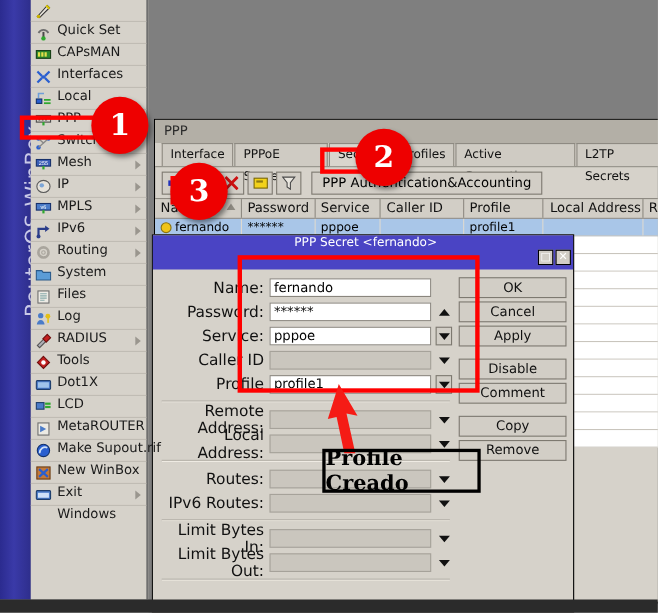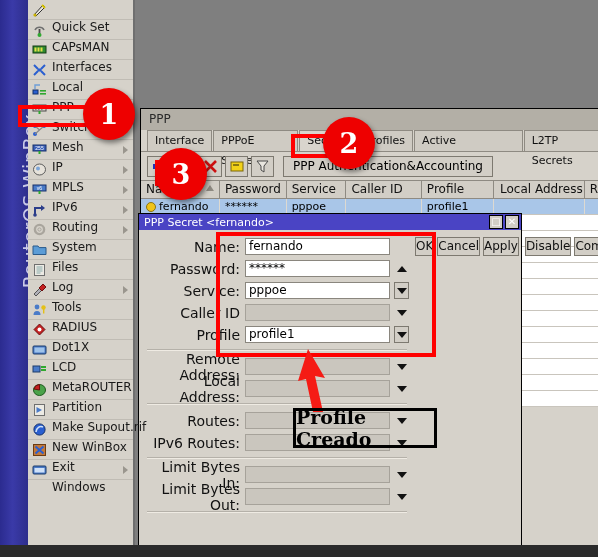--- a/index.html
+++ b/index.html
@@ -86,42 +86,42 @@
   .row.sel{background:#a9c6e8;}
   .rcell{border-right:1px solid #ddd9d1;font-size:11px;padding-left:5px;box-sizing:border-box;
     display:flex;align-items:center;gap:3px;}
   .statusdot{width:8px;height:8px;border-radius:50%;background:#f0c419;border:1px solid #8a7414;}
   
   #secretwin{
     position:absolute;left:138px;top:213px;width:384px;height:344px;
     background:#d6d2ca;border:1px solid #000;box-sizing:border-box;
   }
   #sectitlebar{
-    height:16px;background:#4a44c4;display:flex;align-items:center;
-    padding-left:5px;box-sizing:border-box;color:#fff;font-size:11px;
+    height:31px;background:#4a44c4;display:flex;align-items:center;
+    padding-left:5px;box-sizing:border-box;color:#fff;font-size:11px;flex-direction:column;
   }
   #sectitlebtns{margin-left:auto;display:flex;gap:2px;padding-right:2px;}
   .twbtn{width:14px;height:14px;background:#d2cec6;border:1px solid #000;
     box-sizing:border-box;display:flex;align-items:center;justify-content:center;font-size:10px;line-height:1;}
   #secbody{display:flex;padding:7px 6px 0 6px;box-sizing:border-box;}
   #fields{width:272px;}
   .frow{display:flex;align-items:center;height:19px;margin-bottom:3px;}
   .flabel{width:100px;text-align:right;padding-right:5px;font-size:14px;box-sizing:border-box;color:#111;}
   .finput{
     flex:1;height:17px;background:#fff;border:1px solid #8a867e;
     box-sizing:border-box;font-size:12px;line-height:15px;padding-left:3px;color:#000;
   }
   .finput.disabled{background:#cac6be;border:1px solid #a6a29a;}
   .spin{width:15px;height:17px;margin-left:4px;border:1px solid #7d7970;background:#d2cec6;
     box-sizing:border-box;display:flex;align-items:center;justify-content:center;}
   .caretbox{width:15px;height:17px;margin-left:4px;display:flex;align-items:center;justify-content:center;}
   .caret{width:0;height:0;border-top:6px solid #111;border-left:5px solid transparent;border-right:5px solid transparent;}
   .caretup{width:0;height:0;border-bottom:6px solid #111;border-left:5px solid transparent;border-right:5px solid transparent;}
   .sep{height:1px;background:#b5b1a9;border-bottom:1px solid #efebe3;margin:5px 2px 6px 2px;}
-  #btncol{width:100px;margin-left:6px;display:flex;flex-direction:row;gap:3px;}
+  #btncol{width:100px;margin-left:6px;display:flex;flex-direction:column;gap:3px;}
   .dbtn{
     height:19px;line-height:17px;text-align:center;font-size:12px;
     background:#d2cec6;border:1px solid #7d7970;box-sizing:border-box;color:#111;
   }
   .gap{height:5px;}
   
   .badge{
     position:absolute;border-radius:50%;background:#ee0000;color:#fff;
     display:flex;align-items:center;justify-content:center;
     font-family:"DejaVu Serif","Liberation Serif",serif;font-weight:bold;
@@ -321,21 +321,21 @@
         <div class="sep"></div>
       </div>
     <div id="btncol">
         <div class="dbtn">OK</div>
         <div class="dbtn">Cancel</div>
         <div class="dbtn">Apply</div>
         <div class="gap"></div>
         <div class="dbtn">Disable</div>
         <div class="dbtn">Comment</div>
         <div class="gap"></div>
-        <div class="dbtn">Make</div>
+        <div class="dbtn">Copy</div>
         <div class="dbtn">Remove</div>
       </div>
   </div>
 </div>
 
 <div id="brandbar">
   <div id="brandtext">RouterOS WinBox</div>
 </div>
 <div id="sidebar">
     <div class="menu-item">
@@ -478,41 +478,41 @@
         <svg width="15" height="14" viewBox="0 0 15 14">
           <rect x="2.5" y="1.5" width="10" height="11" fill="#eceae4" stroke="#6f6f6f"></rect>
           <path d="M4.5 4 H10.5 M4.5 6 H10.5 M4.5 8 H10.5 M4.5 10 H8.5" stroke="#8aa" stroke-width="1"></path>
         </svg>
       </span>
       <span class="mlabel">Log</span>
     </div>
     <div class="menu-item">
       <span class="ico">
         <svg width="15" height="14" viewBox="0 0 15 14">
-          <path d="M2 11 L9 4 L11 6 L4 13 Z" fill="#b0b0b8" stroke="#555"></path>
-          <path d="M11 1 L14 4 L10 8 L7 5 Z" fill="#c42020" stroke="#6d0f0f"></path>
-        </svg>
-      </span>
-      <span class="mlabel">Tools</span>
-      <span class="arrow"></span>
-    </div>
-    <div class="menu-item">
-      <span class="ico">
-        <svg width="15" height="14" viewBox="0 0 15 14">
           <circle cx="5" cy="4" r="2.4" fill="#4a7bc8"></circle>
           <path d="M1.5 12 a3.5 4 0 0 1 7 0 Z" fill="#4a7bc8"></path>
           <circle cx="11.5" cy="4.5" r="2.2" fill="#e4c018"></circle>
           <rect x="11" y="5.5" width="1.4" height="5" fill="#e4c018"></rect>
         </svg>
       </span>
       <span class="mlabel">RADIUS</span>
     </div>
     <div class="menu-item">
       <span class="ico">
         <svg width="15" height="14" viewBox="0 0 15 14">
+          <path d="M2 11 L9 4 L11 6 L4 13 Z" fill="#b0b0b8" stroke="#555"></path>
+          <path d="M11 1 L14 4 L10 8 L7 5 Z" fill="#c42020" stroke="#6d0f0f"></path>
+        </svg>
+      </span>
+      <span class="mlabel">Tools</span>
+      <span class="arrow"></span>
+    </div>
+    <div class="menu-item">
+      <span class="ico">
+        <svg width="15" height="14" viewBox="0 0 15 14">
           <path d="M7.5 1 L13 6.5 L7.5 12 L2 6.5 Z" fill="#c42020" stroke="#6d0f0f"></path>
           <circle cx="7.5" cy="6.5" r="2" fill="#fff"></circle>
         </svg>
       </span>
       <span class="mlabel">Dot1X</span>
     </div>
     <div class="menu-item">
       <span class="ico">
         <svg width="15" height="14" viewBox="0 0 15 14">
           <rect x="1" y="3" width="13" height="8" rx="1" fill="#4a7bc8" stroke="#1c3c6b"></rect>
@@ -523,29 +523,20 @@
     </div>
     <div class="menu-item">
       <span class="ico">
         <svg width="15" height="14" viewBox="0 0 15 14">
           <rect x="1" y="3" width="7" height="6" fill="#4a7bc8" stroke="#1c3c6b"></rect>
           <rect x="9" y="3" width="5" height="2" fill="#2fa82f"></rect>
           <rect x="9" y="6" width="5" height="2" fill="#2fa82f"></rect>
         </svg>
       </span>
       <span class="mlabel">MetaROUTER</span>
-    </div>
-    <div class="menu-item">
-      <span class="ico">
-        <svg width="15" height="14" viewBox="0 0 15 14">
-          <ellipse cx="7.5" cy="7" rx="6" ry="5.5" fill="#4aa24a" stroke="#1e5a1e"></ellipse>
-          <path d="M7.5 7 L7.5 1.5 A6 5.5 0 0 0 2 6 Z" fill="#c42020" stroke="#6d0f0f"></path>
-        </svg>
-      </span>
-      <span class="mlabel">Partition</span>
     </div>
     <div class="menu-item">
       <span class="ico">
         <svg width="15" height="14" viewBox="0 0 15 14">
           <rect x="2.5" y="1.5" width="10" height="11" fill="#eceae4" stroke="#6f6f6f"></rect>
           <path d="M4.5 4 L10 7 L4.5 10 Z" fill="#4a7bc8"></path>
         </svg>
       </span>
       <span class="mlabel">Make Supout.rif</span>
     </div>

